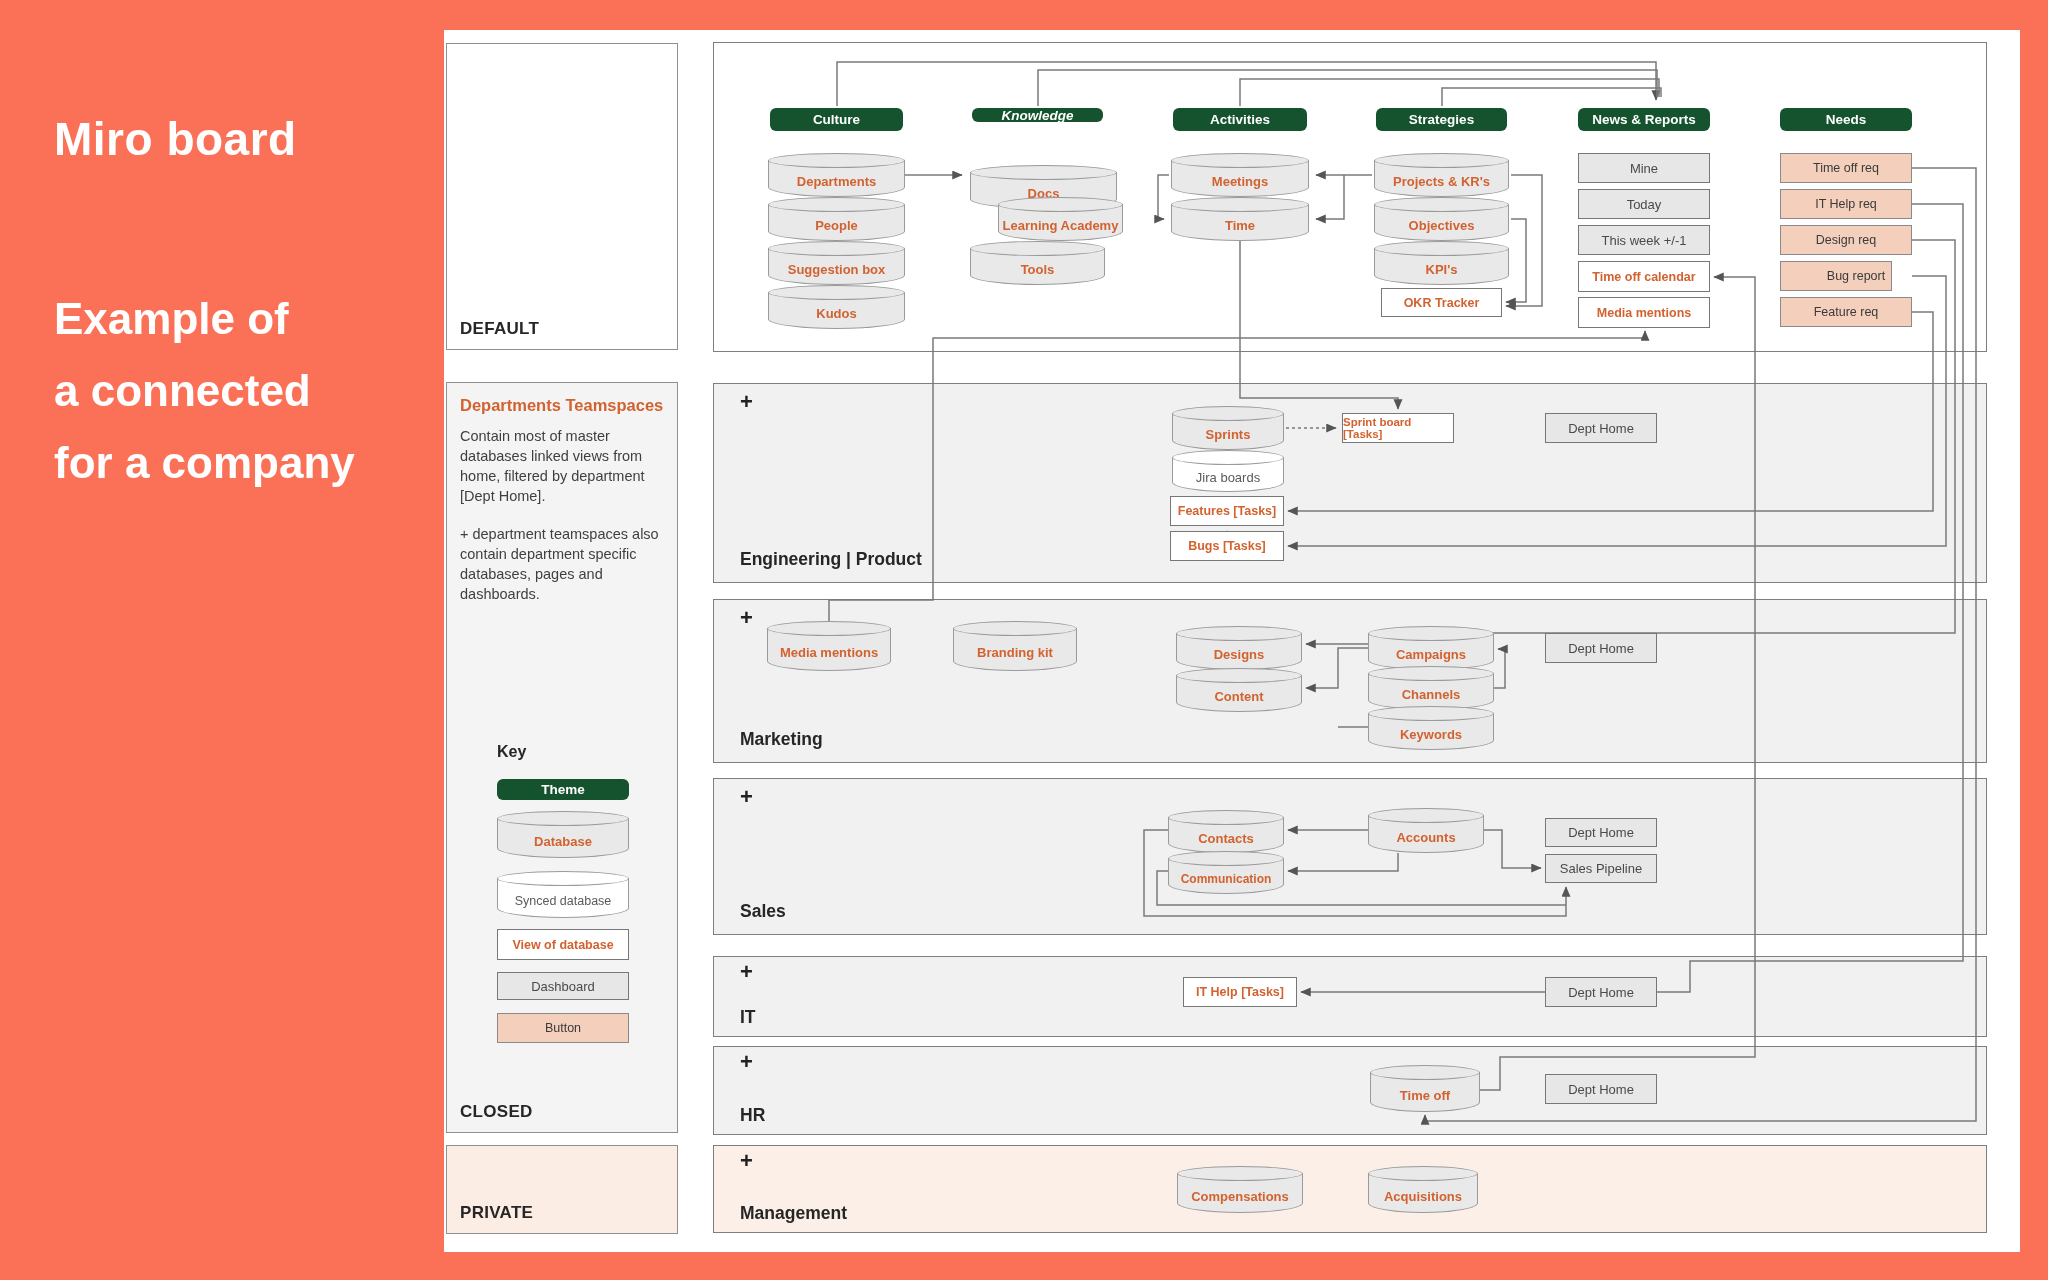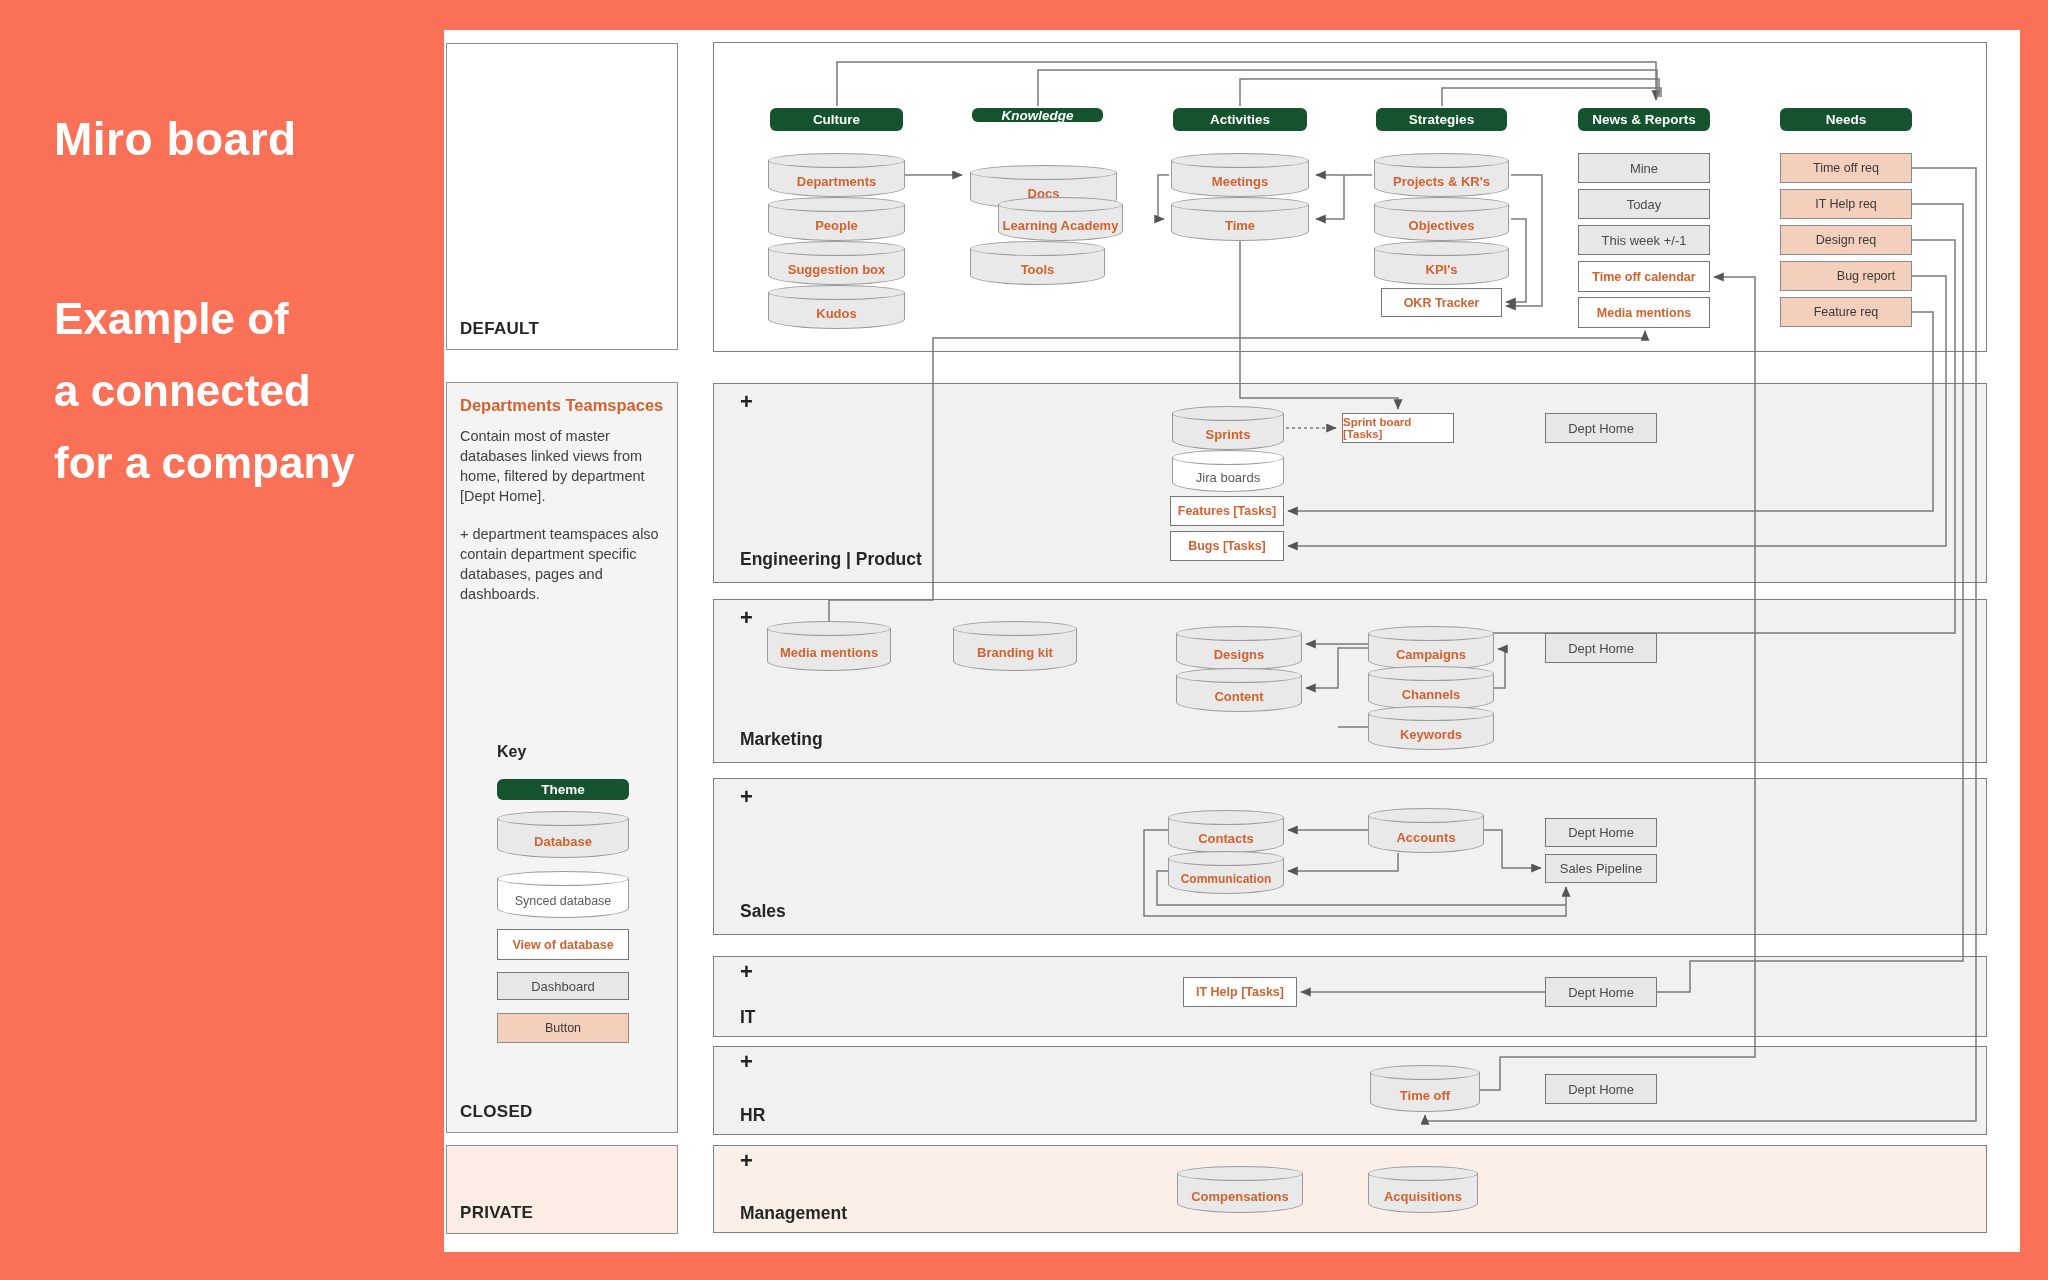--- a/index.html
+++ b/index.html
@@ -247,21 +247,21 @@
 
 <div class="abs bbox node" style="left:1780px;top:153px;width:132px;height:30px;">
     <span>Time off req</span>
   </div>
 <div class="abs bbox node" style="left:1780px;top:189px;width:132px;height:30px;">
     <span>IT Help req</span>
   </div>
 <div class="abs bbox node" style="left:1780px;top:225px;width:132px;height:30px;">
     <span>Design req</span>
   </div>
-<div class="abs bbox node" style="left:1780px;top:261px;width:132px;height:30px;padding-left:40px;">
+<div class="abs bbox node" style="left:1780px;top:261px;width:112px;height:30px;padding-left:40px;">
     <span>Bug report</span>
   </div>
 <div class="abs bbox node" style="left:1780px;top:297px;width:132px;height:30px;">
     <span>Feature req</span>
   </div>
 
 <div class="abs cyl db node" style="left:1172px;top:406px;width:112px;height:44px;">
     <span class="lbl">Sprints</span>
   </div>
 <div class="abs cyl sync node" style="left:1172px;top:450px;width:112px;height:42px;">

